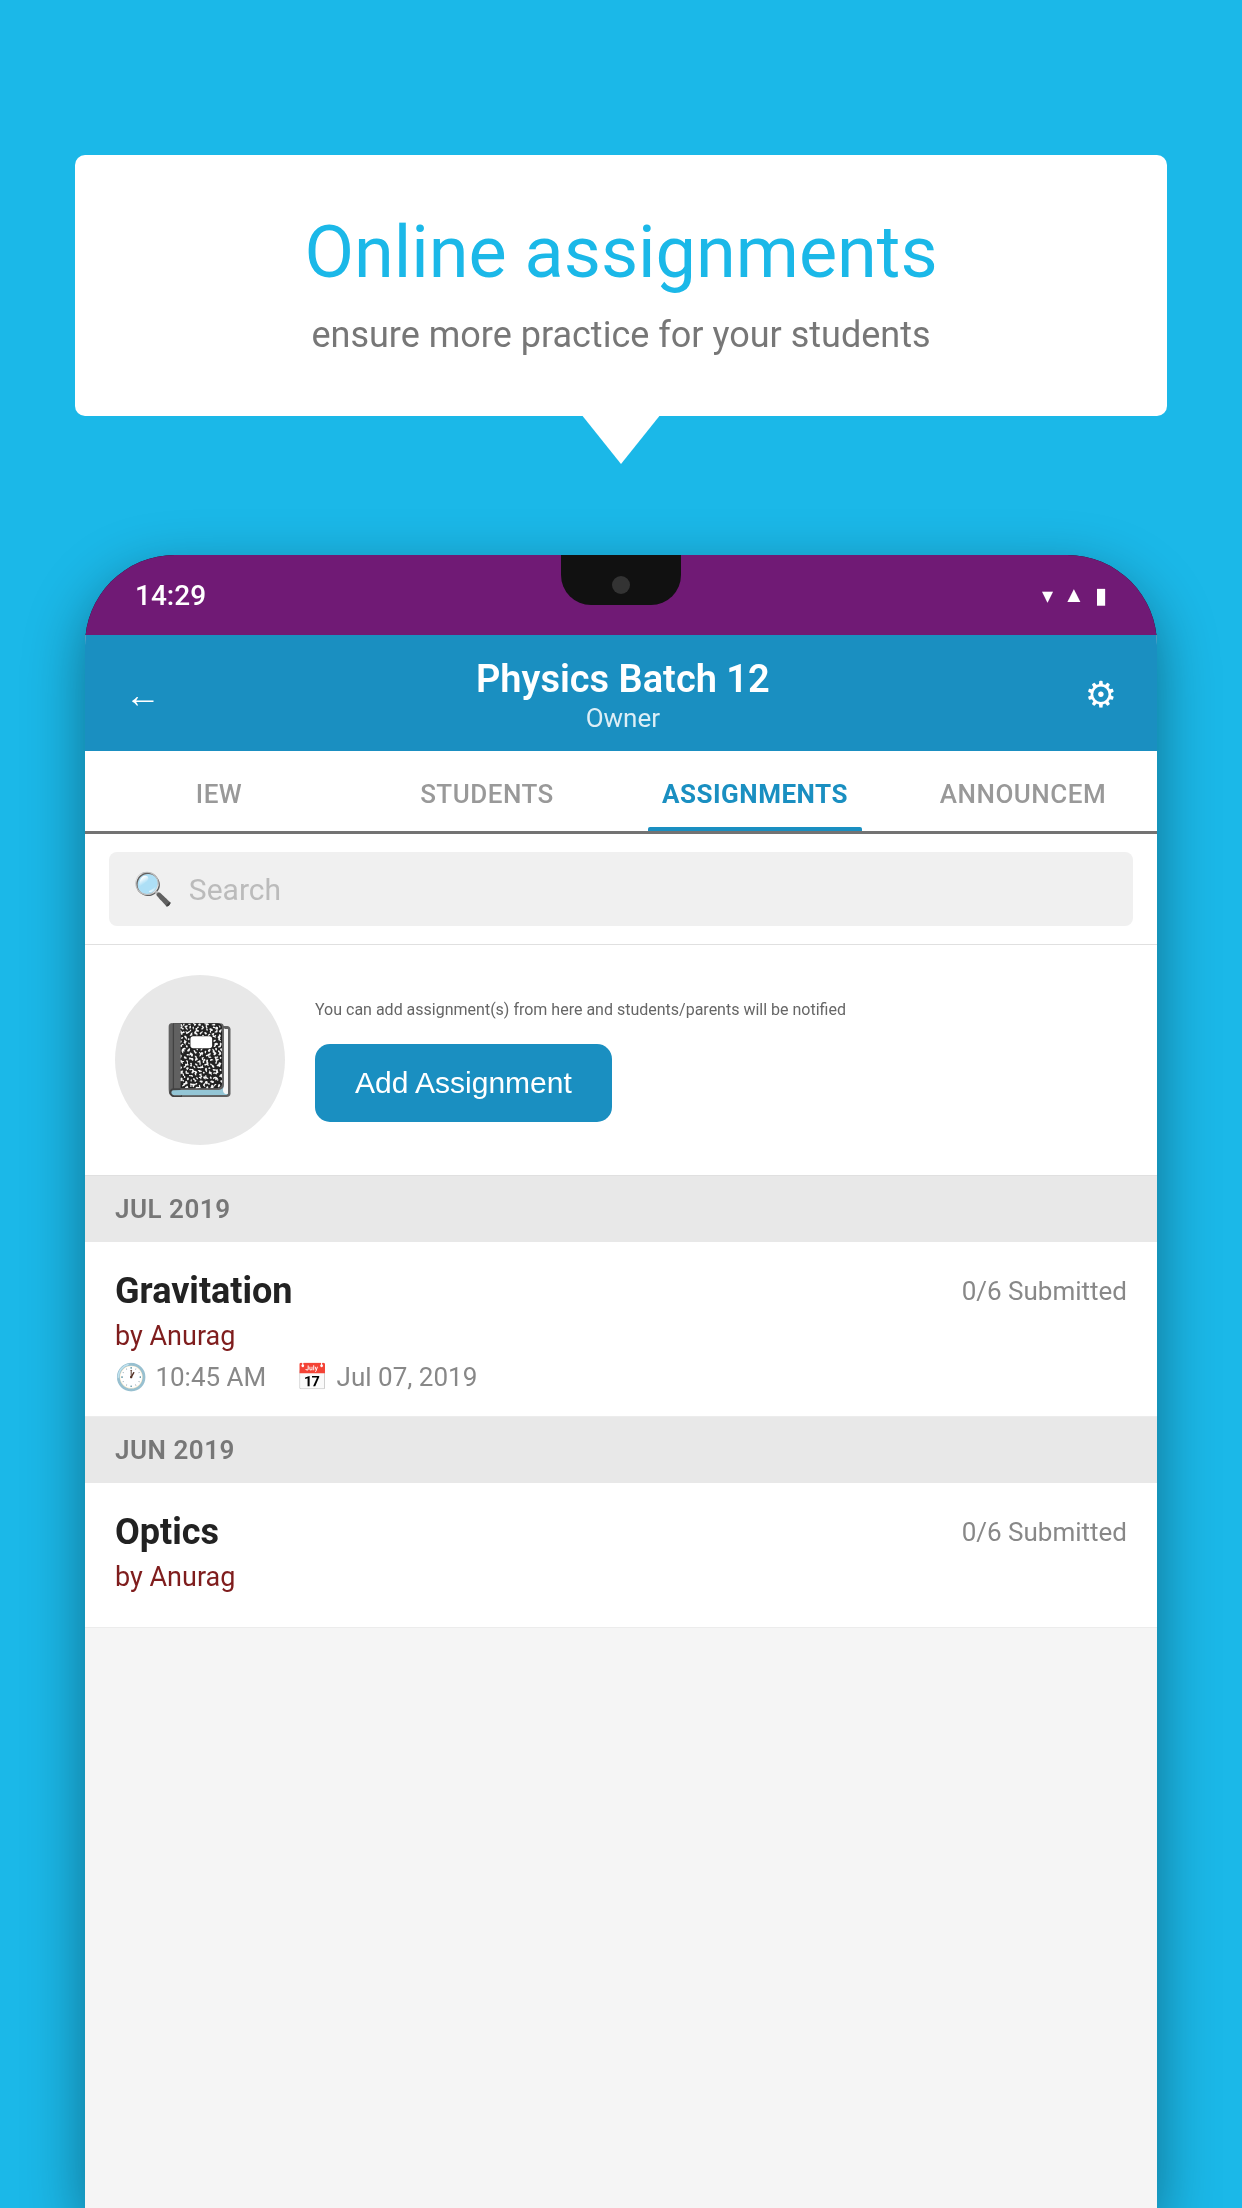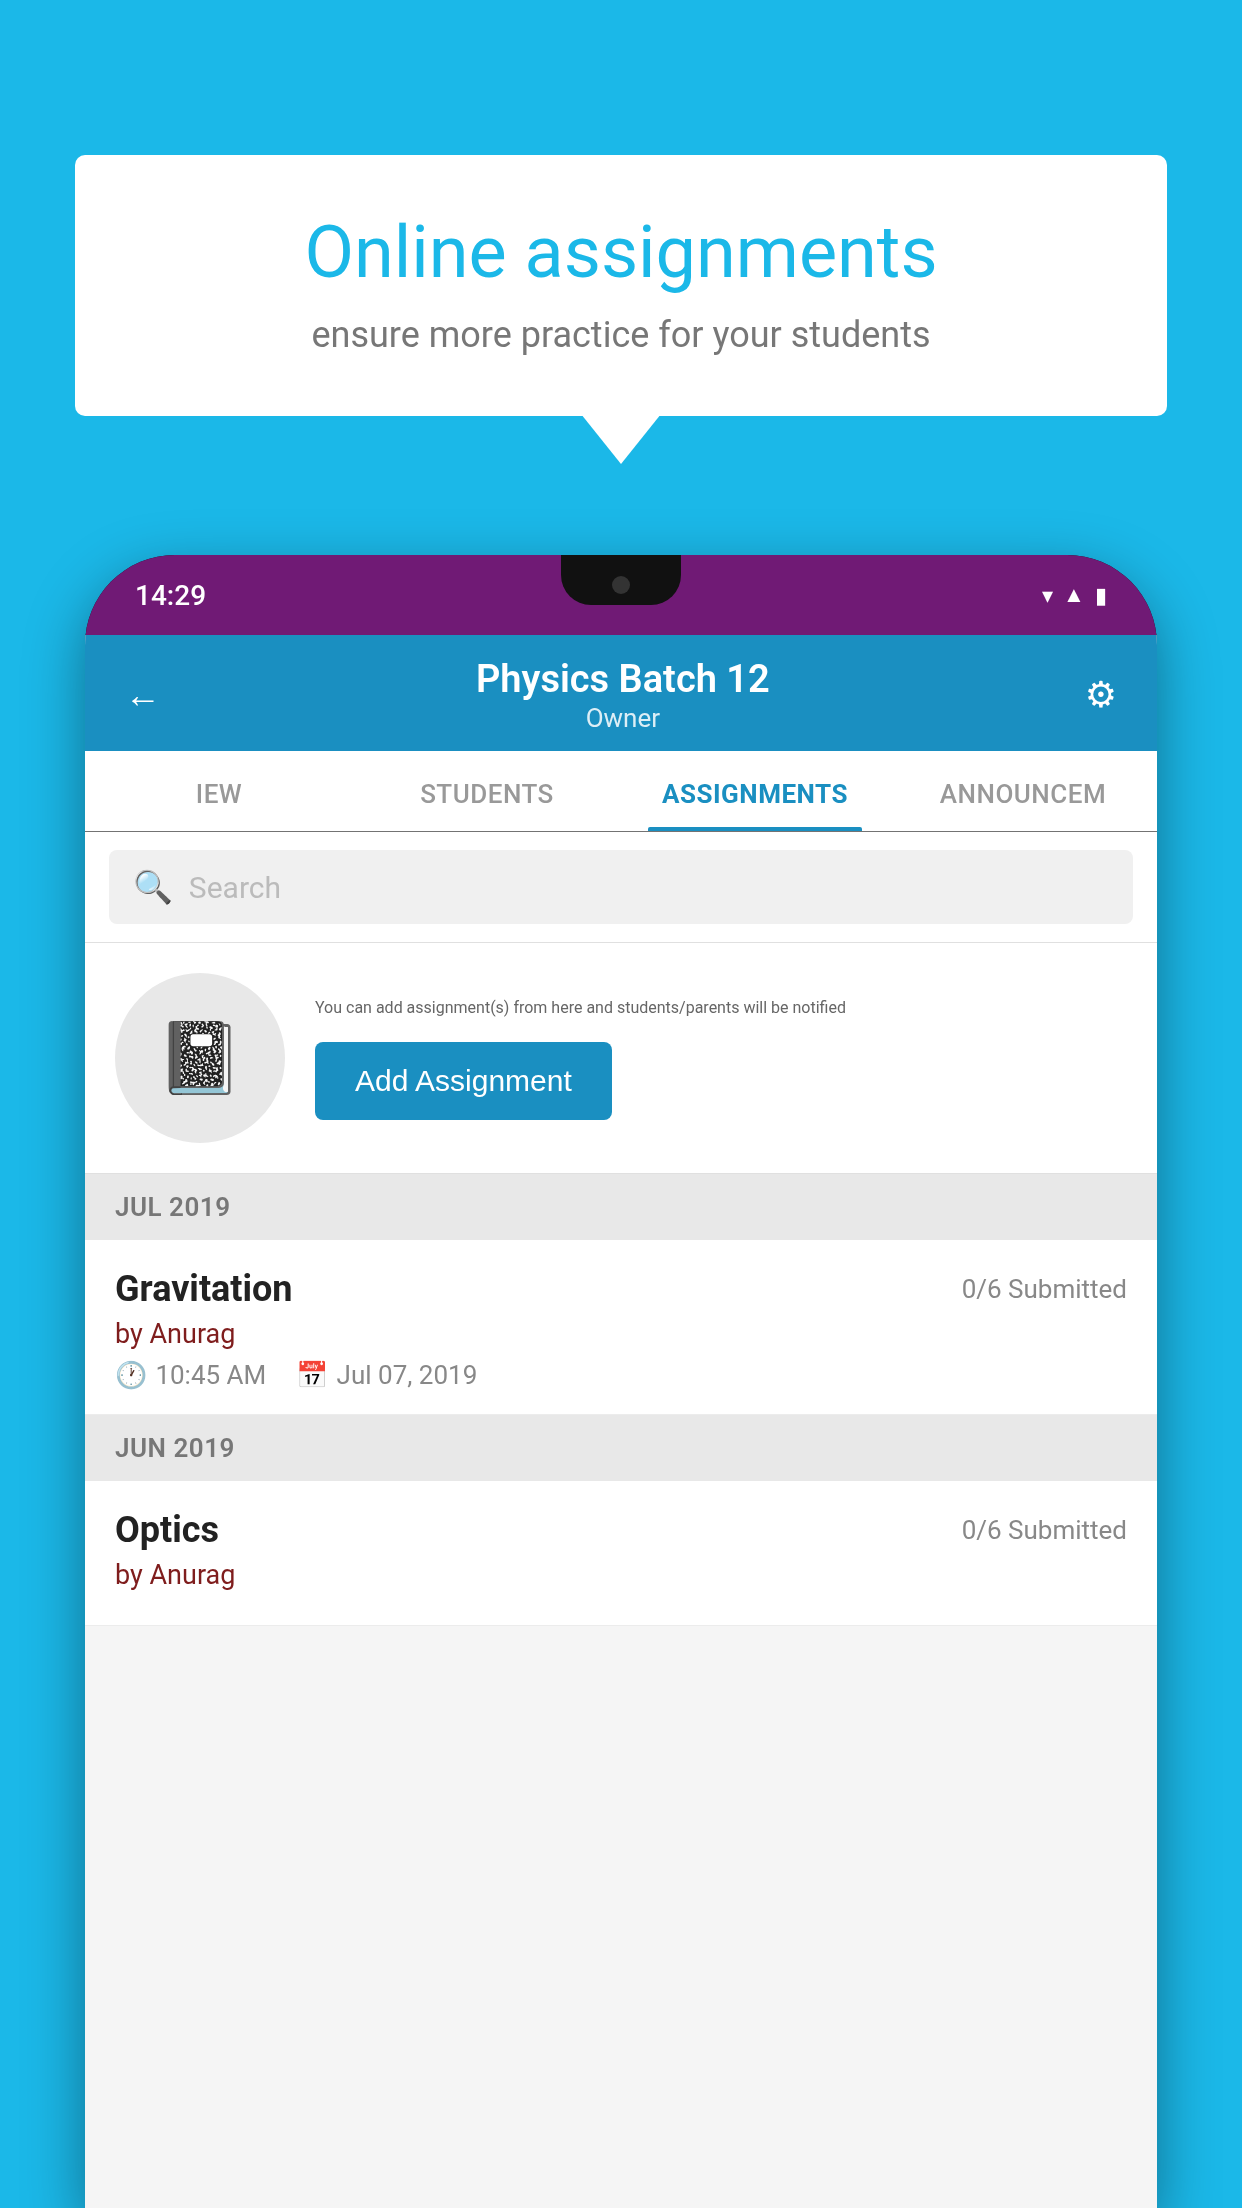--- a/index.html
+++ b/index.html
@@ -167,21 +167,21 @@
 
     .gear-icon {
       color: white;
       font-size: 36px;
     }
 
     
     .tabs-container {
       background: white;
       display: flex;
-      border-bottom: 1px solid #737373;
+      border-bottom: 3px solid #737373;
       overflow: hidden;
     }
 
     .tab-item {
       flex: 1;
       text-align: center;
       padding: 28px 10px 22px;
       font-size: 26px;
       font-weight: 500;
       color: #999;
@@ -265,21 +265,21 @@
       font-size: 16px;
       color: #666;
       line-height: 1.5;
       margin-bottom: 22px;
     }
 
     .add-assignment-btn {
       background: #1a8fc1;
       color: white;
       border: none;
-      border-radius: 8px;
+      border-radius: 15px;
       padding: 22px 40px;
       font-size: 30px;
       font-weight: 500;
       cursor: pointer;
     }
 
     
     .section-header {
       background: #e8e8e8;
       padding: 18px 30px;

